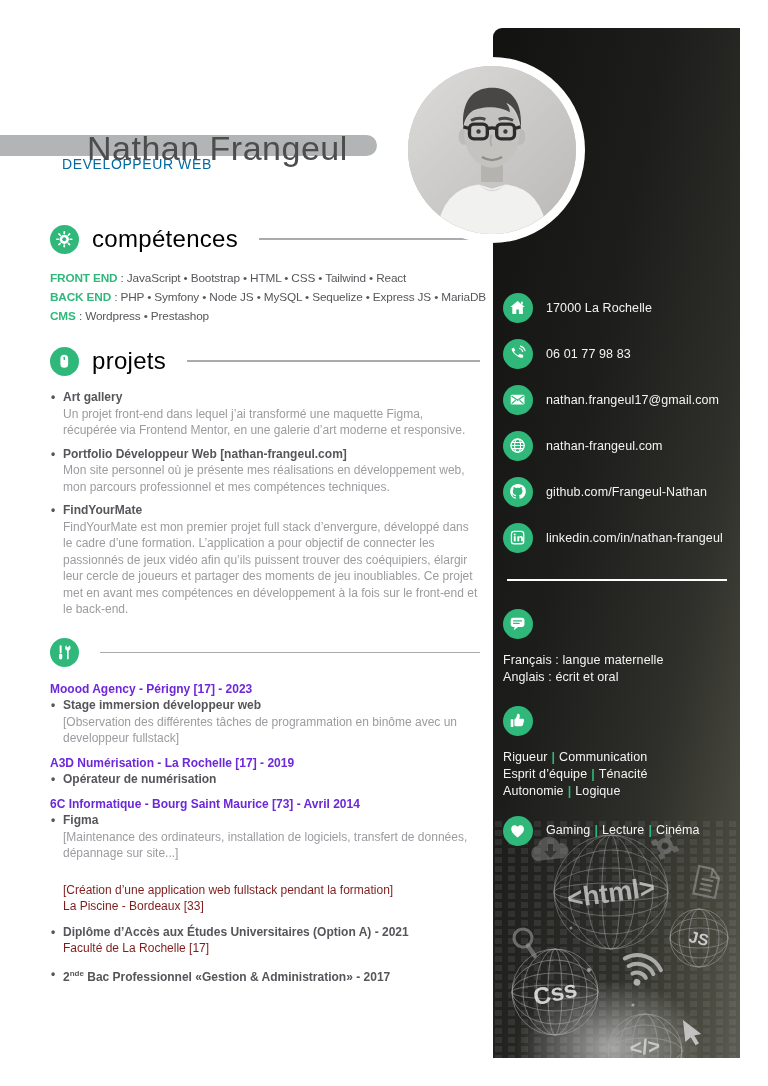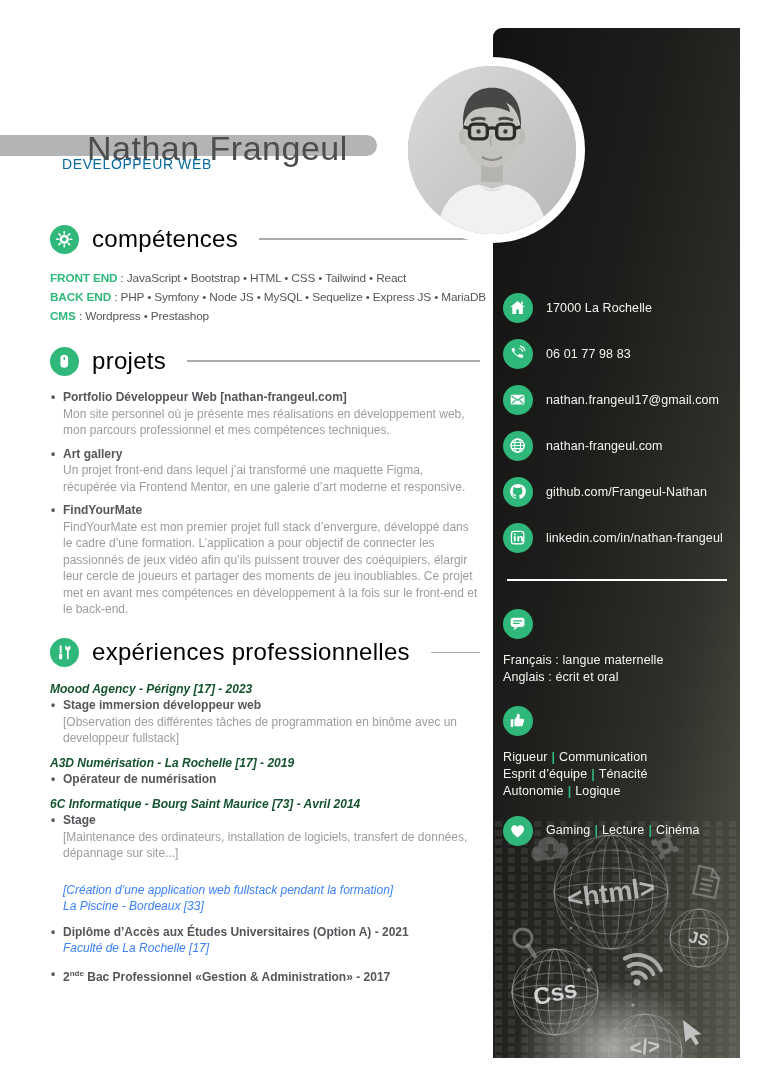--- a/index.html
+++ b/index.html
@@ -48,24 +48,24 @@
 
   .skills{font-size:11.8px;letter-spacing:-.15px;line-height:19px;margin-top:15px;}
   .skill-line{white-space:nowrap;color:#55565a;}
   .skill-label{color:#2fb87a;font-weight:700;}
 
   .b{position:relative;padding-left:13px;}
   .b::before{content:"\2022";position:absolute;left:1px;color:#55565a;}
   .item{margin-bottom:7px;}
   .item-title{color:#55565a;font-weight:700;}
   .item-desc{padding-left:13px;color:#9a9c9f;}
-  .company{color:#14532d;font-weight:700;margin-top:2px;white-space:nowrap;font-style:italic;}
+  .company{color:#6d28d9;font-weight:700;margin-top:2px;white-space:nowrap;}
   .exp{margin-bottom:8px;}
   .edu{margin-bottom:9px;}
-  .edu-line{padding-left:13px;color:#3b82f6;font-style:italic;}
+  .edu-line{padding-left:13px;color:#7f1d1d;}
   sup{font-size:8px;}
 </style>
 </head>
 <body>
 
 <div class="page">
 
   <div class="name-bar"></div>
   <h1 class="person-name">Nathan Frangeul</h1>
   <div class="job-title">DEVELOPPEUR WEB</div>
@@ -347,61 +347,60 @@
             <svg viewBox="0 0 24 24">
               <rect x="7" y="3.5" width="10" height="17" rx="5" fill="#fff"></rect>
               <rect x="11.1" y="6" width="1.8" height="4.5" rx=".9" fill="#2fb87a"></rect>
             </svg>
           </span>
         <span class="sec-title">projets</span>
         <span class="rule"></span>
       </div>
       <div id="projects-list">
           <div class="item">
+            <div class="item-title b">Art gallery</div>
+            <div class="item-desc">Un projet front-end dans lequel j’ai transformé une maquette Figma, récupérée via Frontend Mentor, en une galerie d’art moderne et responsive.</div>
+          </div>
+          <div class="item">
             <div class="item-title b">Portfolio Développeur Web [nathan-frangeul.com]</div>
             <div class="item-desc">Mon site personnel où je présente mes réalisations en développement web, mon parcours professionnel et mes compétences techniques.</div>
-          </div>
-          <div class="item">
-            <div class="item-title b">Art gallery</div>
-            <div class="item-desc">Un projet front-end dans lequel j’ai transformé une maquette Figma, récupérée via Frontend Mentor, en une galerie d’art moderne et responsive.</div>
           </div>
           <div class="item">
             <div class="item-title b">FindYourMate</div>
             <div class="item-desc">FindYourMate est mon premier projet full stack d’envergure, développé dans le cadre d’une formation. L’application a pour objectif de connecter les passionnés de jeux vidéo afin qu’ils puissent trouver des coéquipiers, élargir leur cercle de joueurs et partager des moments de jeu inoubliables. Ce projet met en avant mes compétences en développement à la fois sur le front-end et le back-end.</div>
           </div>
         </div>
     </section>
 
     <section>
       <div class="sec-head">
         <span class="icon-circle sec-icon">
             <svg viewBox="0 0 24 24" fill="#fff">
               <rect x="6" y="2.8" width="2.6" height="10.4" rx="1.2"></rect>
               <rect x="5.2" y="13.6" width="4.2" height="7.6" rx="2"></rect>
               <circle cx="16.6" cy="6.2" r="3.5"></circle>
               <rect x="15.1" y="1.8" width="3" height="3.6" fill="#2fb87a" transform="rotate(45 16.6 3.6)"></rect>
               <rect x="15.5" y="8.4" width="2.2" height="12.6" rx="1.1"></rect>
             </svg>
           </span>
-        <span class="sec-title">expériences professionnelles</span>
         <span class="rule"></span>
       </div>
       <div id="experience-list">
           <div class="exp">
             <div class="company">Moood Agency - Périgny [17] - 2023</div>
             <div class="item-title b">Stage immersion développeur web</div>
             <div class="item-desc">[Observation des différentes tâches de programmation en binôme avec un developpeur fullstack]</div>
           </div>
           <div class="exp">
             <div class="company">A3D Numérisation - La Rochelle [17] - 2019</div>
             <div class="item-title b">Opérateur de numérisation</div>
           </div>
           <div class="exp">
             <div class="company">6C Informatique - Bourg Saint Maurice [73] - Avril 2014</div>
-            <div class="item-title b">Stage</div>
+            <div class="item-title b">Figma</div>
             <div class="item-desc">[Maintenance des ordinateurs, installation de logiciels, transfert de données, dépannage sur site...]</div>
           </div>
         </div>
     </section>
 
     <section>
       <div id="education-list">
           <div class="edu">
             <div class="edu-line">[Création d’une application web fullstack pendant la formation]</div>
             <div class="edu-line">La Piscine - Bordeaux [33]</div>

